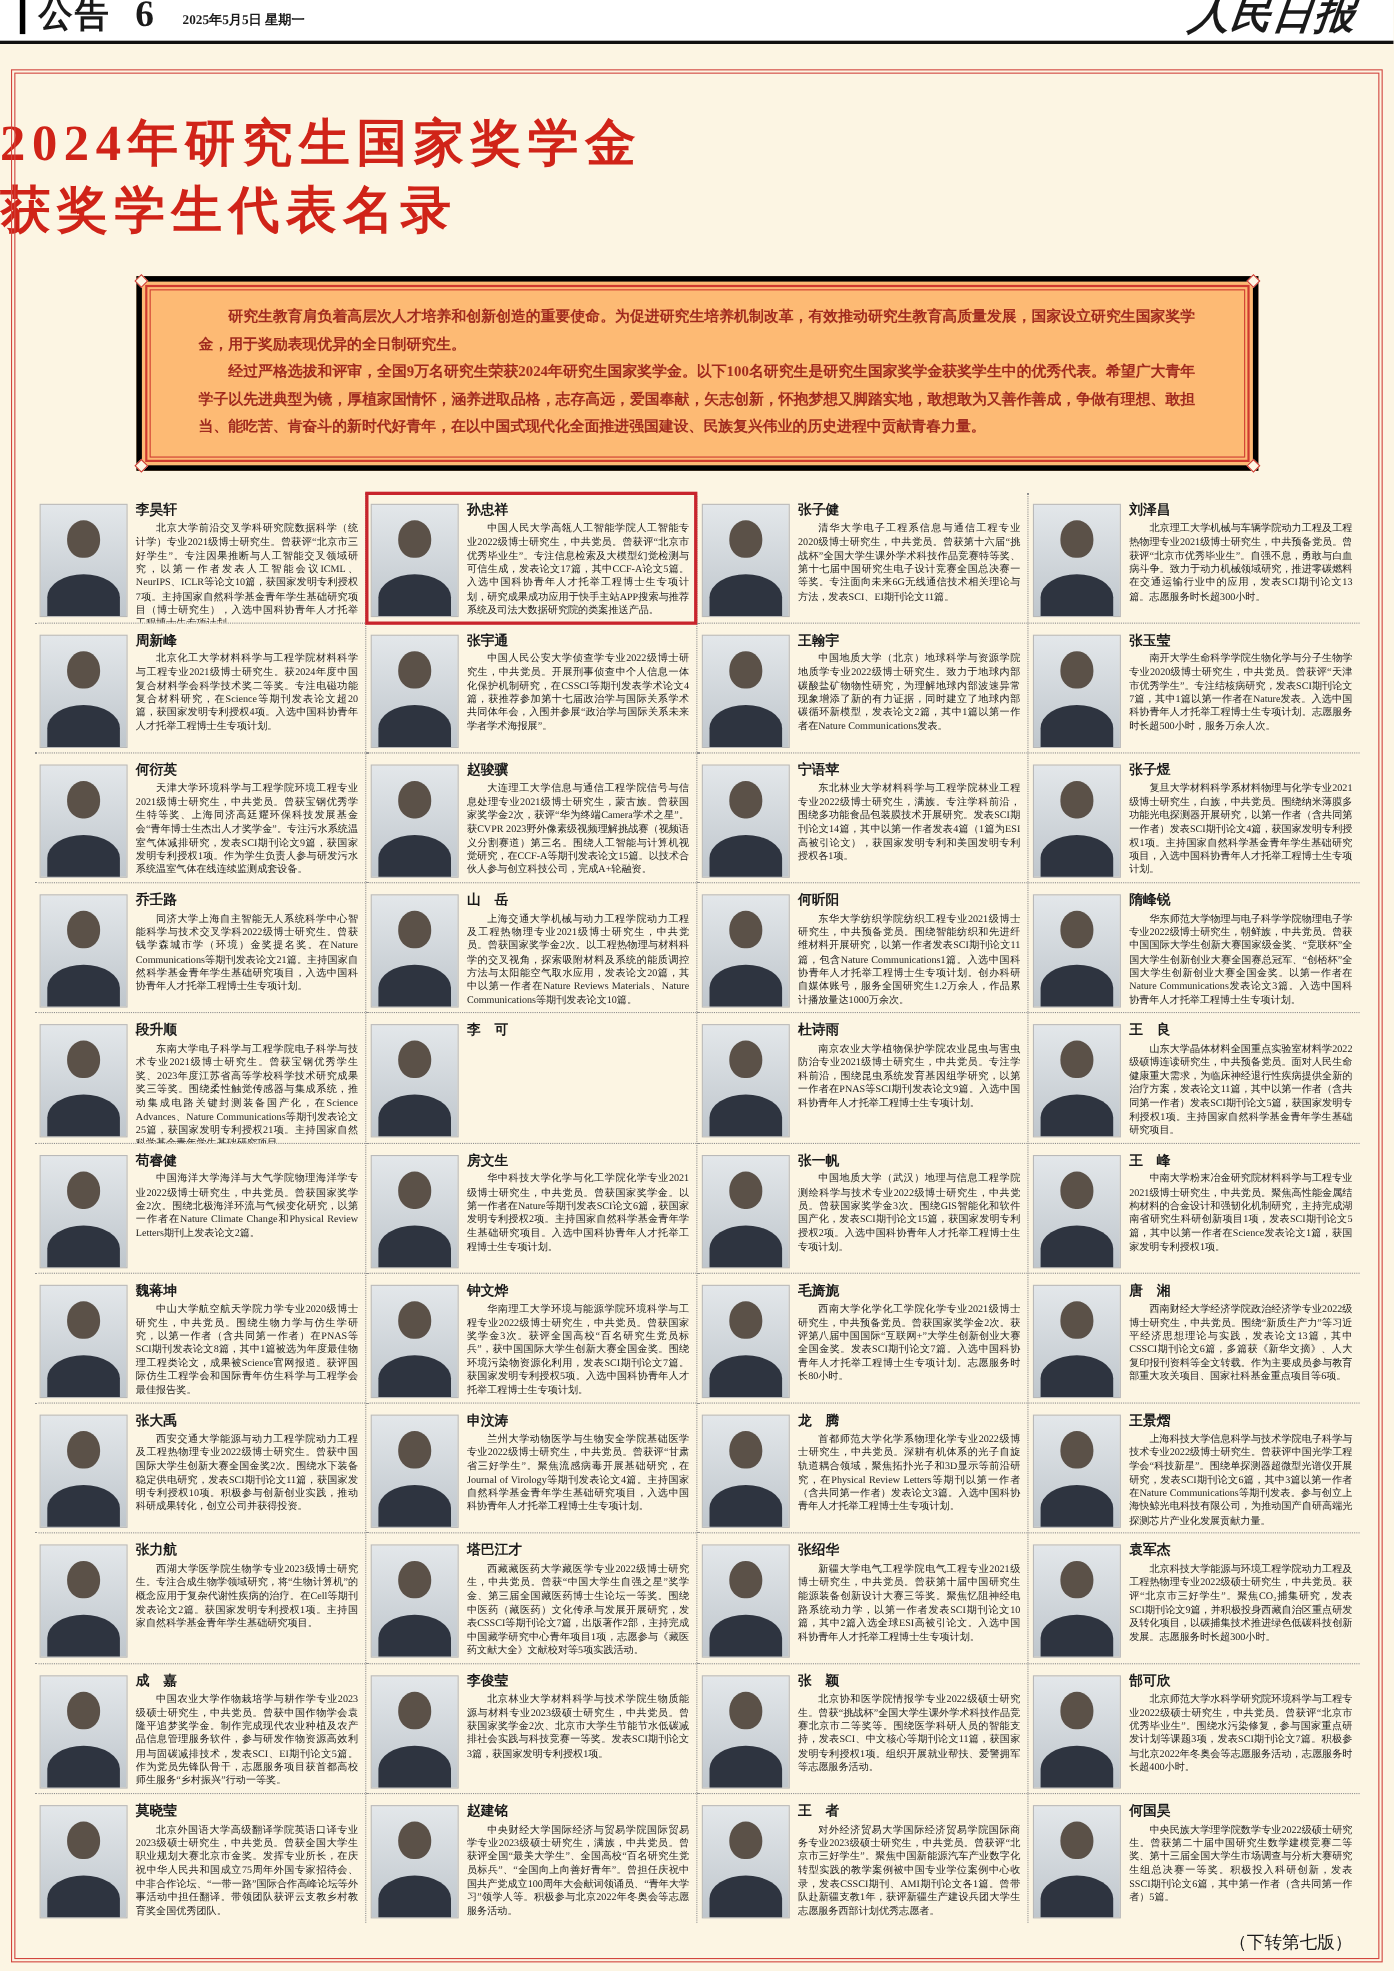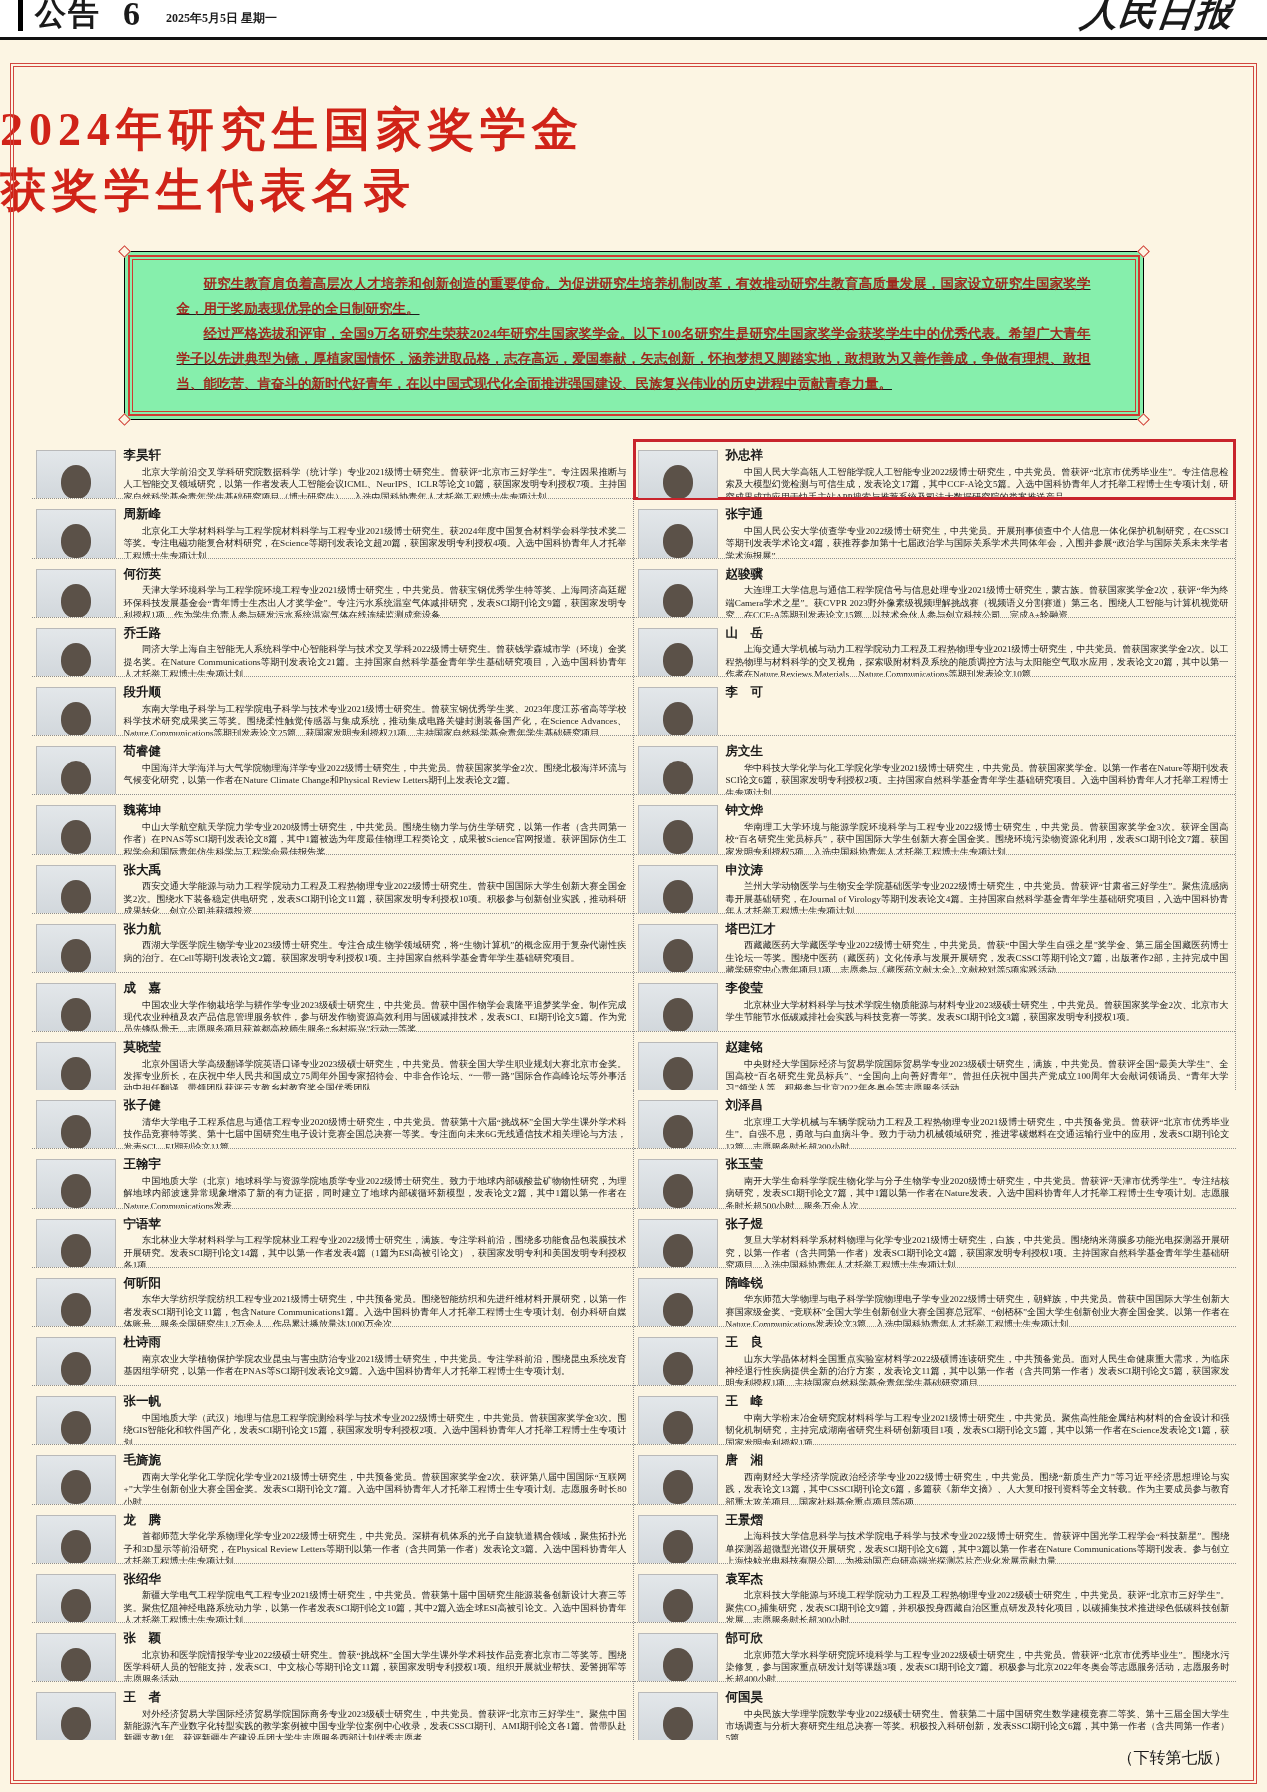--- a/index.html
+++ b/index.html
@@ -38,36 +38,36 @@
   }
   
   .big-title {
     position:relative; z-index:2; margin-top:100px;
     color:#d02318; font-weight:900;
     font-size:46px; line-height:1.32; letter-spacing:6px;
   }
   
   .intro-wrap {
     position:relative; z-index:2; width:1020px; margin:30px auto 0;
-    border:1px solid #000000; padding:3px; background:#86efac;text-decoration:underline;
+    border:5px solid #000000; padding:3px; background:#fdba74;
   }
   .intro-inner { border:2px solid #cf3a30; padding:2px; }
   .intro-inner2 { border:1px solid #cf3a30; padding:12px 44px 14px; }
   .corner { position:absolute; width:9px; height:9px; background:#fcf5e3;
     border:1px solid #cf3a30; transform:rotate(45deg); z-index:3; }
   .corner.tl{ top:-5px; left:-5px; } .corner.tr{ top:-5px; right:-5px; }
   .corner.bl{ bottom:-5px; left:-5px; } .corner.br{ bottom:-5px; right:-5px; }
   .intro-p {
     font-size:13.5px; line-height:1.85; color:#a02a1f;
     text-align:justify; text-indent:2em; font-weight:bold;
   }
   
   .profiles-grid {
     position:relative; z-index:2; width:1204px; height:1300px;
-    margin:20px auto 0; display:grid; grid-template-columns:repeat(2,1fr);font-family:Liberation Serif, serif;
+    margin:20px auto 0; display:grid; grid-template-columns:repeat(4,1fr);font-family:Liberation Serif, serif;
   }
   .profile-col { display:flex; flex-direction:column; min-width:0; }
   .profile-col:not(:last-child){ border-right:1px dotted #8f8f8f; }
   .profile-card {
     flex:1 1 0; display:flex; align-items:flex-start; overflow:hidden;
     padding:8px 6px 5px 4px; position:relative; min-height:0;
   }
   .profile-card:not(:last-child){ border-bottom:1px dotted #8f8f8f; }
   .profile-card.highlighted { outline:3px solid #c8242c; outline-offset:-2px; }
   .photo {

